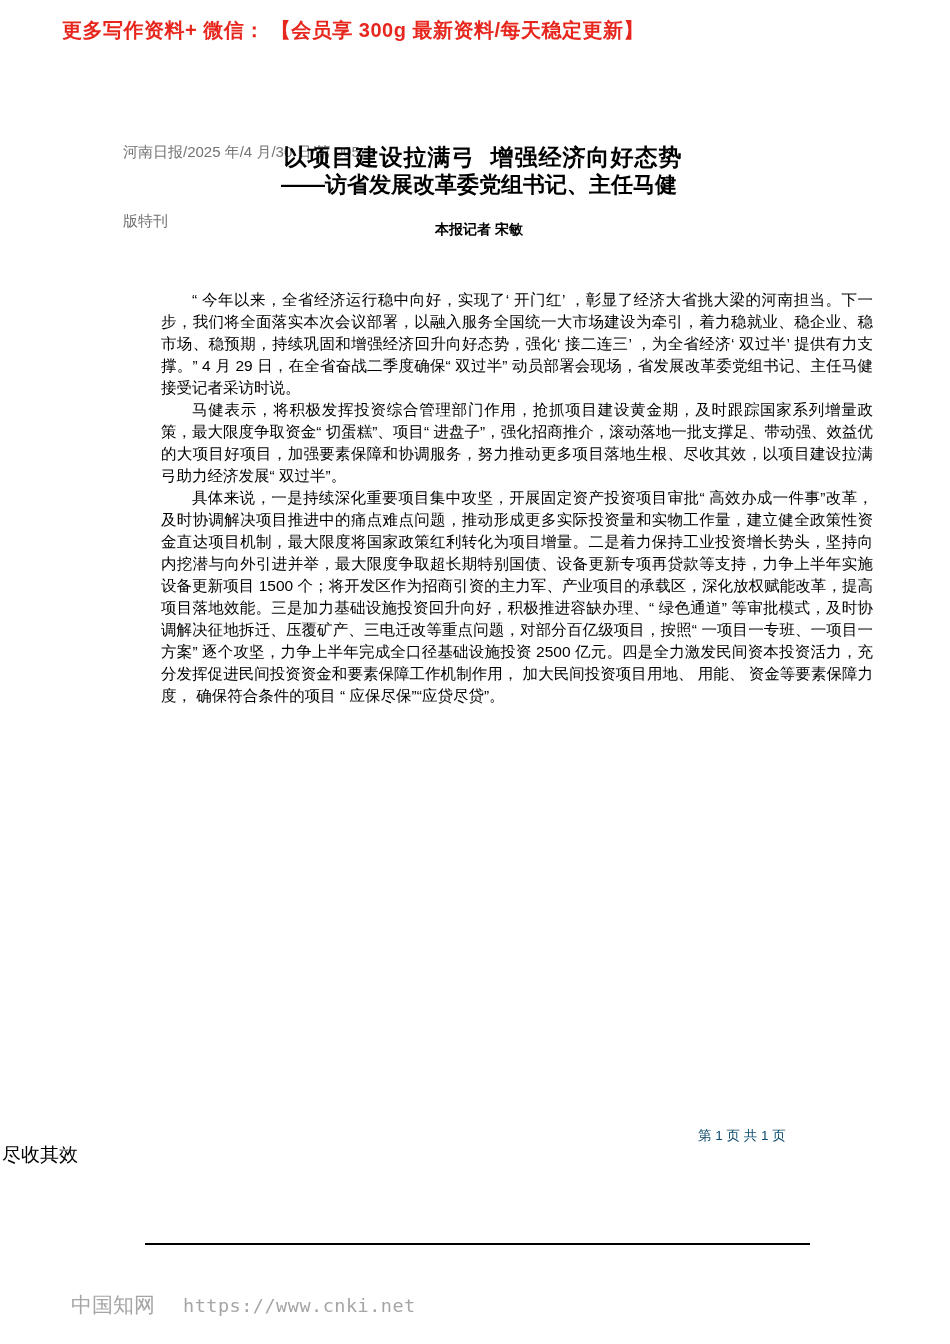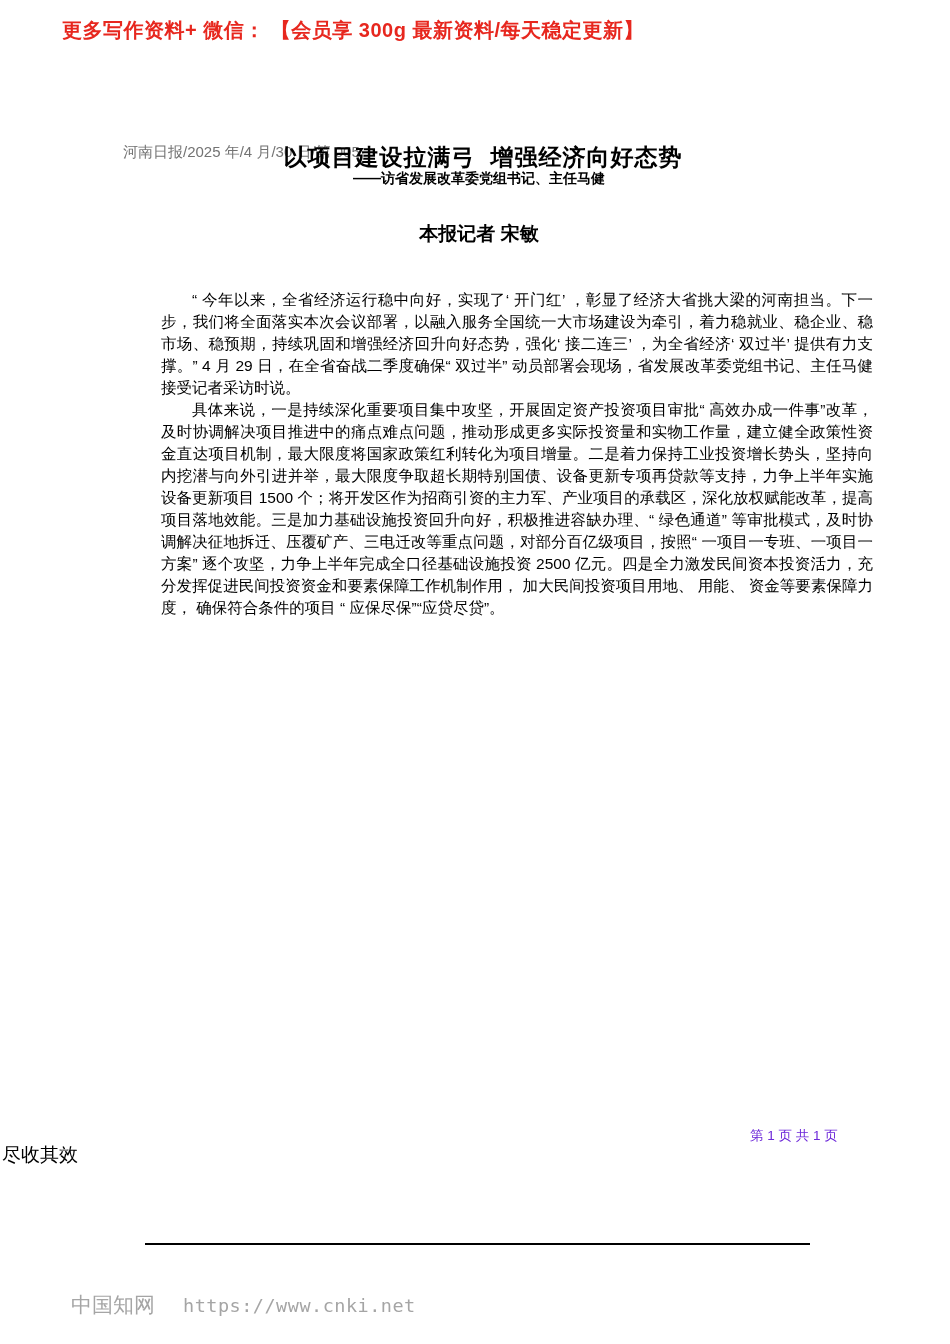--- a/index.html
+++ b/index.html
@@ -48,31 +48,31 @@
     white-space: pre-wrap;
     letter-spacing: 1px;
   }
   .subtitle {
     position: absolute;
     left: 123px;
     top: 170px;
     width: 712px;
     margin: 0;
     text-align: center;
-    font-size: 14px;
+    font-size: 22px;
     font-weight: bold;
     white-space: pre-wrap;
   }
   .byline {
     position: absolute;
     left: 123px;
     top: 221px;
     width: 712px;
     text-align: center;
-    font-size: 19px;
+    font-size: 14px;
     font-weight: bold;
     white-space: pre-wrap;
   }
   .body-text {
     position: absolute;
     left: 123px;
     top: 289px;
     width: 712px;
     font-size: 15.5px;
     line-height: 22px;
@@ -80,25 +80,25 @@
     color: #000000;
     margin-left: 38px;
   }
   .body-text p {
     margin: 0;
     text-indent: 2em;
     white-space: pre-wrap;
   }
   .pagenum {
     position: absolute;
-    left: 750px;
+    left: 698px;
     top: 1127px;
     font-size: 13.5px;
     white-space: pre-wrap;
-    color: #6d28d9;
+    color: #0c4a6e;
   }
   .library {
     position: absolute;
     left: 2px;
     top: 1142px;
     font-size: 19px;
     color: #000000;
   }
   .divider {
     position: absolute;
@@ -130,30 +130,32 @@
 </style>
 </head>
 <body>
 
 <div class="page">
 
   <div class="banner">更多写作资料+ 微信： 【会员享 300g 最新资料/每天稳定更新】</div>
 
   <div class="source">
     <div>河南日报/2025 年/4 月/30 日/第 005</div>
+    <div>版特刊</div>
   </div>
 
   <h1 class="title">以项目建设拉满弓  增强经济向好态势</h1>
 
   <h2 class="subtitle">——访省发展改革委党组书记、主任马健</h2>
 
   <div class="byline">本报记者 宋敏</div>
 
   <div class="body-text">
     <p>“ 今年以来，全省经济运行稳中向好，实现了‘ 开门红’ ，彰显了经济大省挑大梁的河南担当。下一步，我们将全面落实本次会议部署，以融入服务全国统一大市场建设为牵引，着力稳就业、稳企业、稳市场、稳预期，持续巩固和增强经济回升向好态势，强化‘ 接二连三’ ，为全省经济‘ 双过半’ 提供有力支撑。” 4 月 29 日，在全省奋战二季度确保“ 双过半” 动员部署会现场，省发展改革委党组书记、主任马健接受记者采访时说。</p>
+    <p>马健表示，将积极发挥投资综合管理部门作用，抢抓项目建设黄金期，及时跟踪国家系列增量政策，最大限度争取资金“ 切蛋糕”、项目“ 进盘子”，强化招商推介，滚动落地一批支撑足、带动强、效益优的大项目好项目，加强要素保障和协调服务，努力推动更多项目落地生根、尽收其效，以项目建设拉满弓助力经济发展“ 双过半”。</p>
     <p>具体来说，一是持续深化重要项目集中攻坚，开展固定资产投资项目审批“ 高效办成一件事”改革，及时协调解决项目推进中的痛点难点问题，推动形成更多实际投资量和实物工作量，建立健全政策性资金直达项目机制，最大限度将国家政策红利转化为项目增量。二是着力保持工业投资增长势头，坚持向内挖潜与向外引进并举，最大限度争取超长期特别国债、设备更新专项再贷款等支持，力争上半年实施设备更新项目 1500 个；将开发区作为招商引资的主力军、产业项目的承载区，深化放权赋能改革，提高项目落地效能。三是加力基础设施投资回升向好，积极推进容缺办理、“ 绿色通道” 等审批模式，及时协调解决征地拆迁、压覆矿产、三电迁改等重点问题，对部分百亿级项目，按照“ 一项目一专班、一项目一方案” 逐个攻坚，力争上半年完成全口径基础设施投资 2500 亿元。四是全力激发民间资本投资活力，充分发挥促进民间投资资金和要素保障工作机制作用， 加大民间投资项目用地、 用能、 资金等要素保障力度， 确保符合条件的项目 “ 应保尽保”“应贷尽贷”。</p>
   </div>
 
   <div class="pagenum">第 1 页 共 1 页</div>
 
   <div class="library">尽收其效</div>
 
   <div class="divider"></div>
 
   <div class="cnki">

